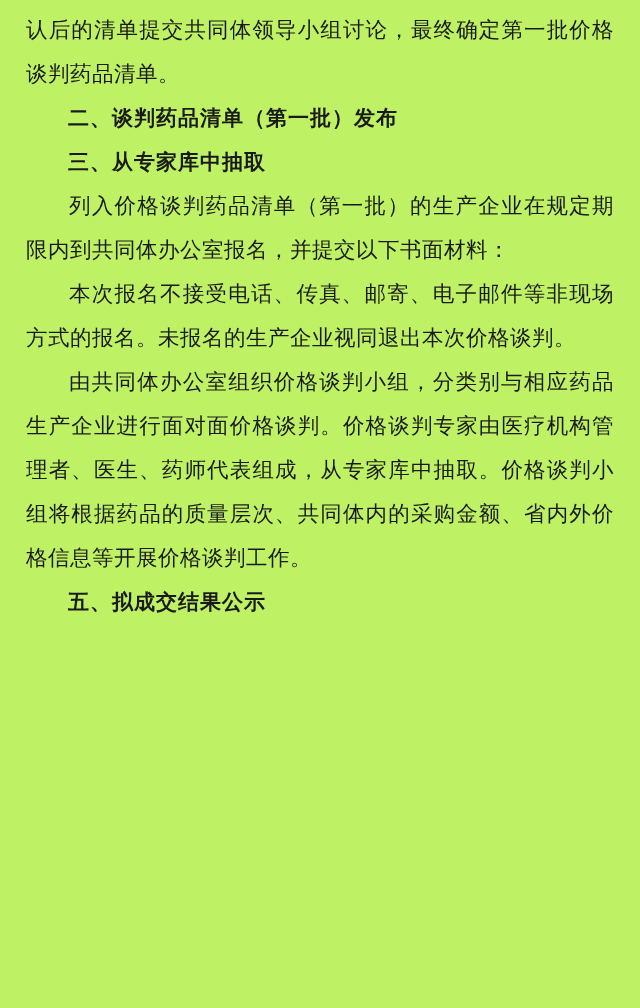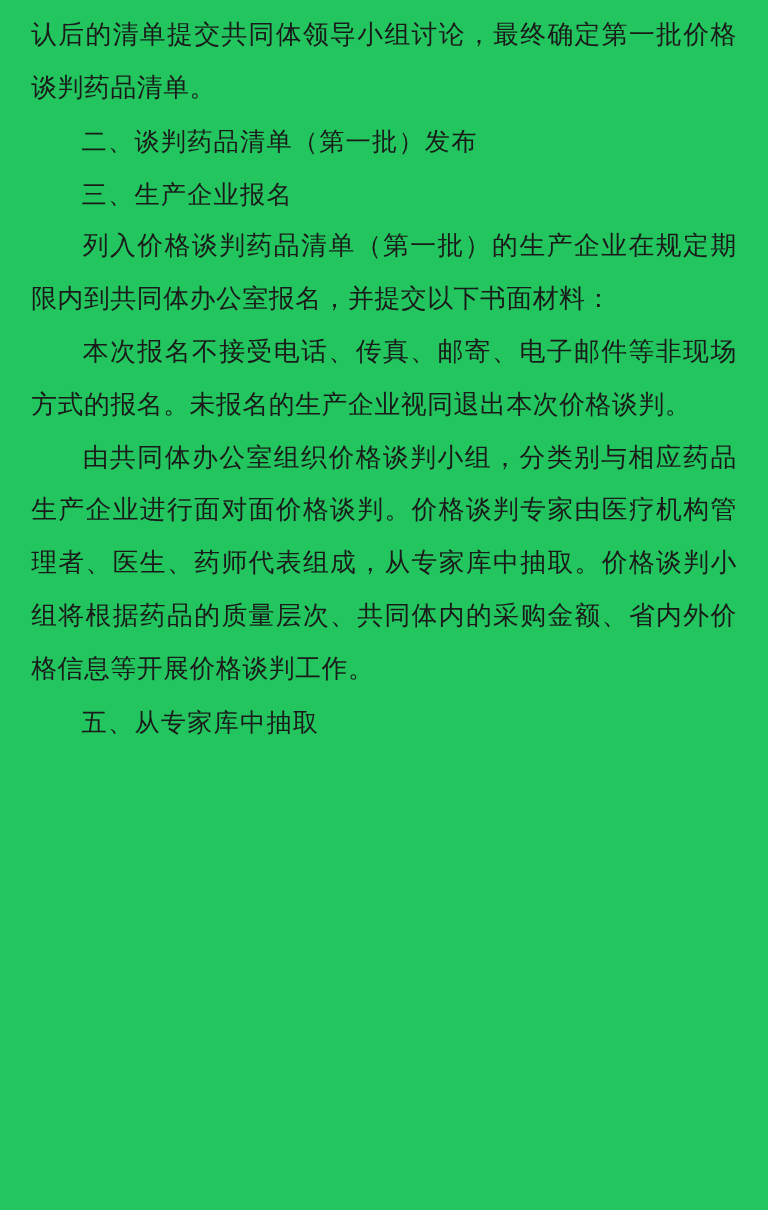--- a/index.html
+++ b/index.html
@@ -12,66 +12,66 @@
     height: 1008px;
     overflow: hidden;
     font-family: "DejaVu Serif", "Liberation Serif", serif;
     color: #1a1a1a;
   }
   .page {
     width: 640px;
     height: 1008px;
     box-sizing: border-box;
     padding: 8px 26px 0 26px;
-    background: #22c55e;
+    background: #bef264;
   }
   .doc {
     font-size: 21.5px;
     line-height: 44px;
     letter-spacing: 0.5px;
     text-align: justify;
     text-justify: inter-ideograph;
   }
   p {
     margin: 0;
     padding: 0;
   }
   .para {
     text-indent: 2em;
   }
   .flush {
     text-indent: 0;
   }
   .heading {
     text-indent: 2em;
-    font-weight: normal;
+    font-weight: bold;
     font-family: "DejaVu Sans", "Liberation Sans", sans-serif;
     letter-spacing: 1px;
     font-size: 21px;
   }
 </style>
 </head>
 <body>
 
 <div class="page">
   <div class="doc">
 
     <p class="para flush">认后的清单提交共同体领导小组讨论，最终确定第一批价格谈判药品清单。</p>
 
     <p class="heading">二、谈判药品清单（第一批）发布</p>
 
 
-    <p class="heading">三、生产企业报名</p>
+    <p class="heading">三、从专家库中抽取</p>
 
     <p class="para">列入价格谈判药品清单（第一批）的生产企业在规定期限内到共同体办公室报名，并提交以下书面材料：</p>
 
 
 
 
     <p class="para">本次报名不接受电话、传真、邮寄、电子邮件等非现场方式的报名。未报名的生产企业视同退出本次价格谈判。</p>
 
 
     <p class="para">由共同体办公室组织价格谈判小组，分类别与相应药品生产企业进行面对面价格谈判。价格谈判专家由医疗机构管理者、医生、药师代表组成，从专家库中抽取。价格谈判小组将根据药品的质量层次、共同体内的采购金额、省内外价格信息等开展价格谈判工作。</p>
 
-    <p class="heading">五、从专家库中抽取</p>
+    <p class="heading">五、拟成交结果公示</p>
 
   </div>
 </div>
 
 </body></html>

